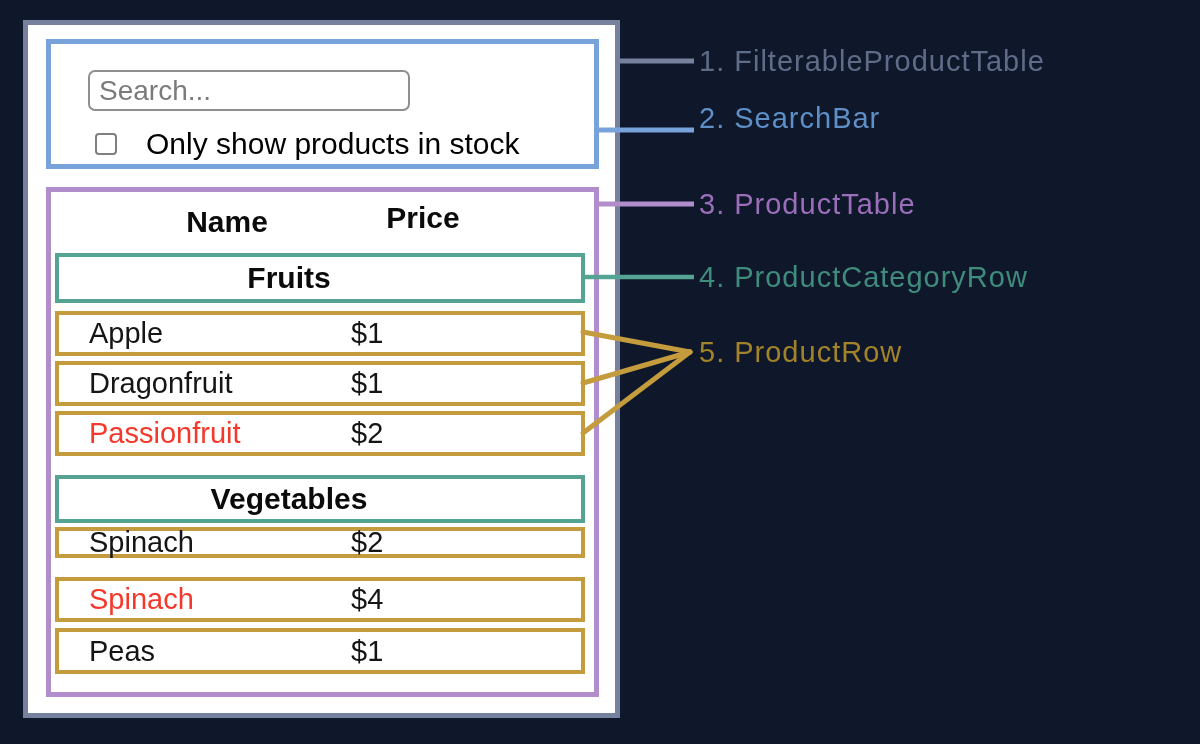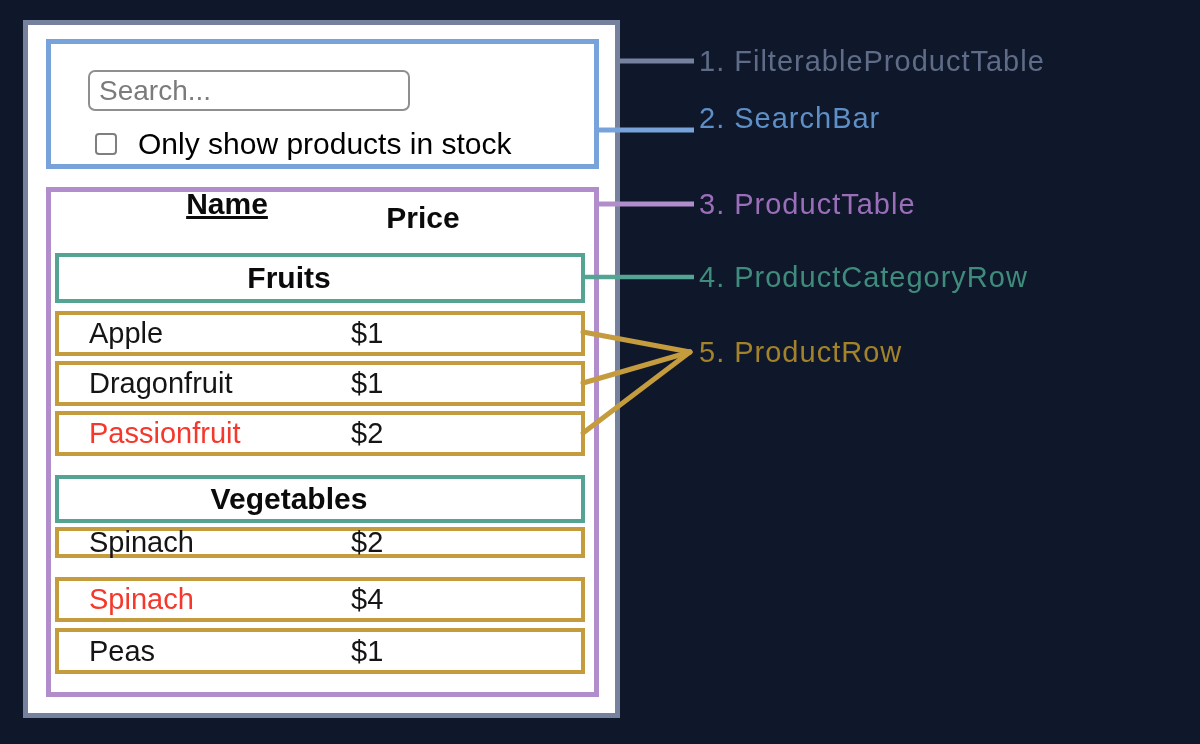--- a/index.html
+++ b/index.html
@@ -53,21 +53,21 @@
     padding: 0 0 0 9px;
     outline: none;
   }
   .search-input::placeholder { color: #7b7b7b; opacity: 1; }
   .stock-row {
     position: absolute;
     left: 44px; top: 78px;
     height: 44px;
     display: flex;
     align-items: center;
-    gap: 21px;
+    gap: 29px;
     cursor: default;
   }
   .checkbox {
     display: inline-block;
     width: 22px; height: 22px;
     box-sizing: border-box;
     border: 2px solid #7f7f7f;
     border-radius: 4px;
     background: #ffffff;
   }
@@ -78,21 +78,21 @@
   }
   
   .col-header {
     position: absolute;
     transform: translate(-50%, -50%);
     font-size: 30px;
     font-weight: bold;
     color: #0b0b0b;
     white-space: nowrap;
   }
-  .col-header.name  { left: 176px; top: 12px; text-decoration: underline; }
+  .col-header.name  { left: 176px; top: 30px; }
   .col-header.price { left: 372px; top: 26px; }
   .row {
     position: absolute;
     left: 4px;
     width: 530px;
     box-sizing: border-box;
     display: flex;
     align-items: center;
     background: #ffffff;
   }

